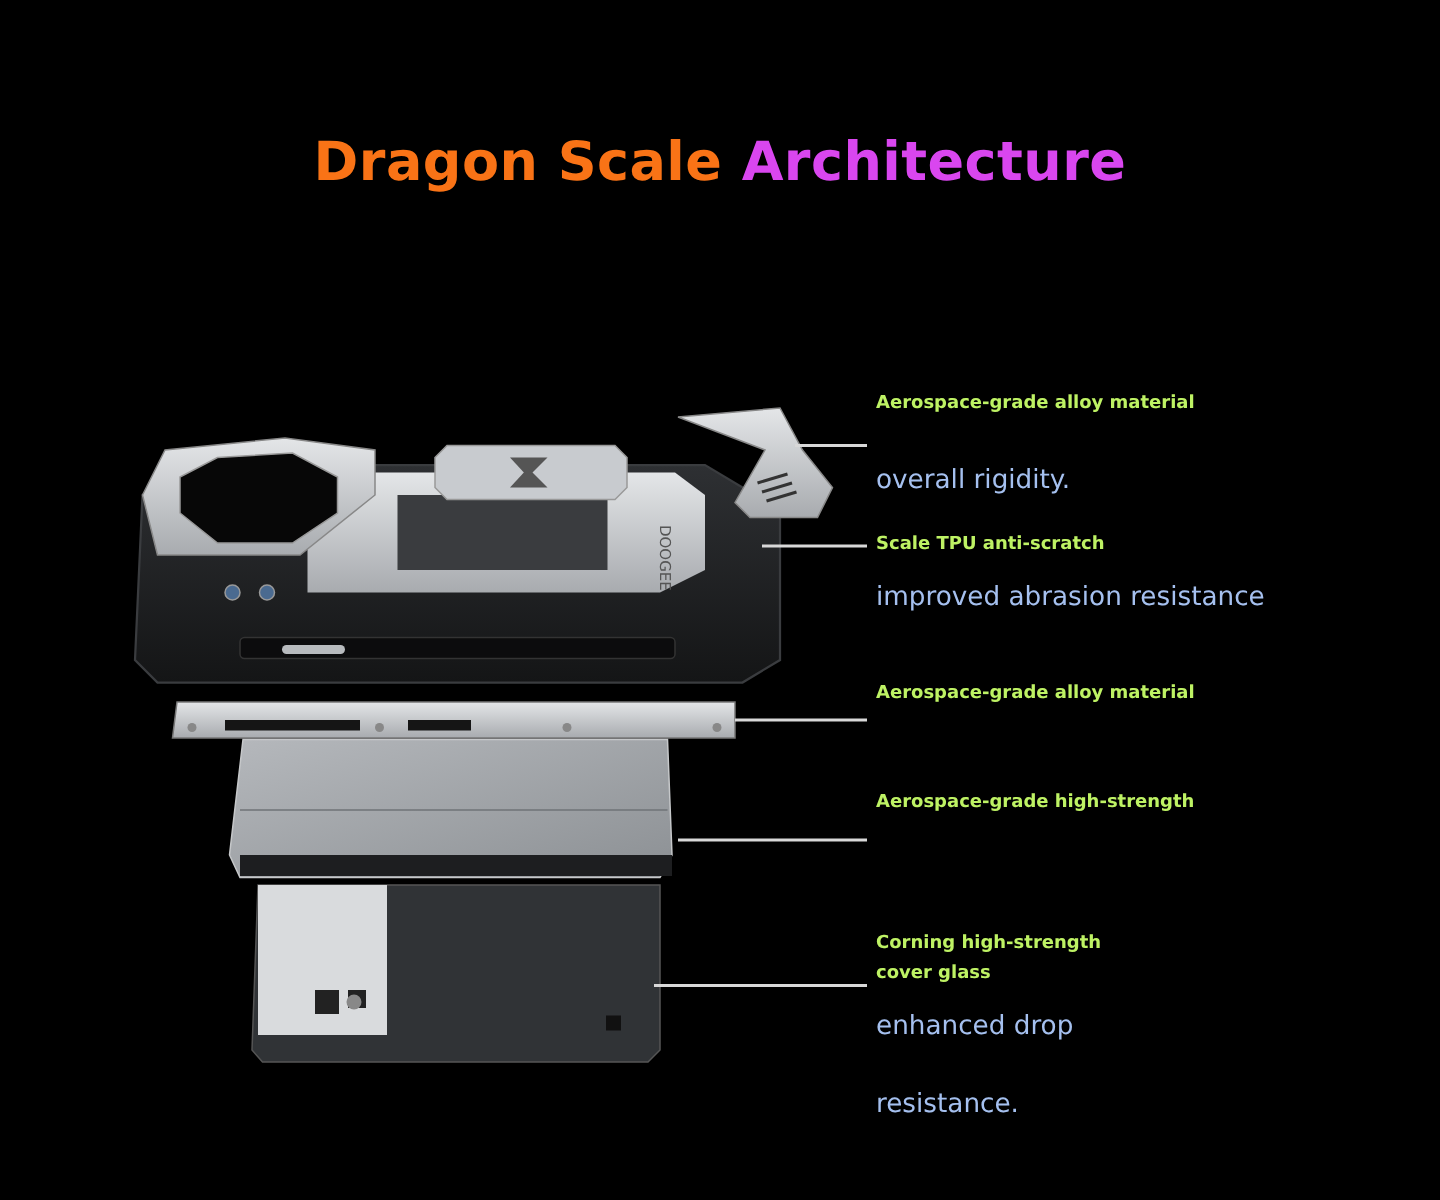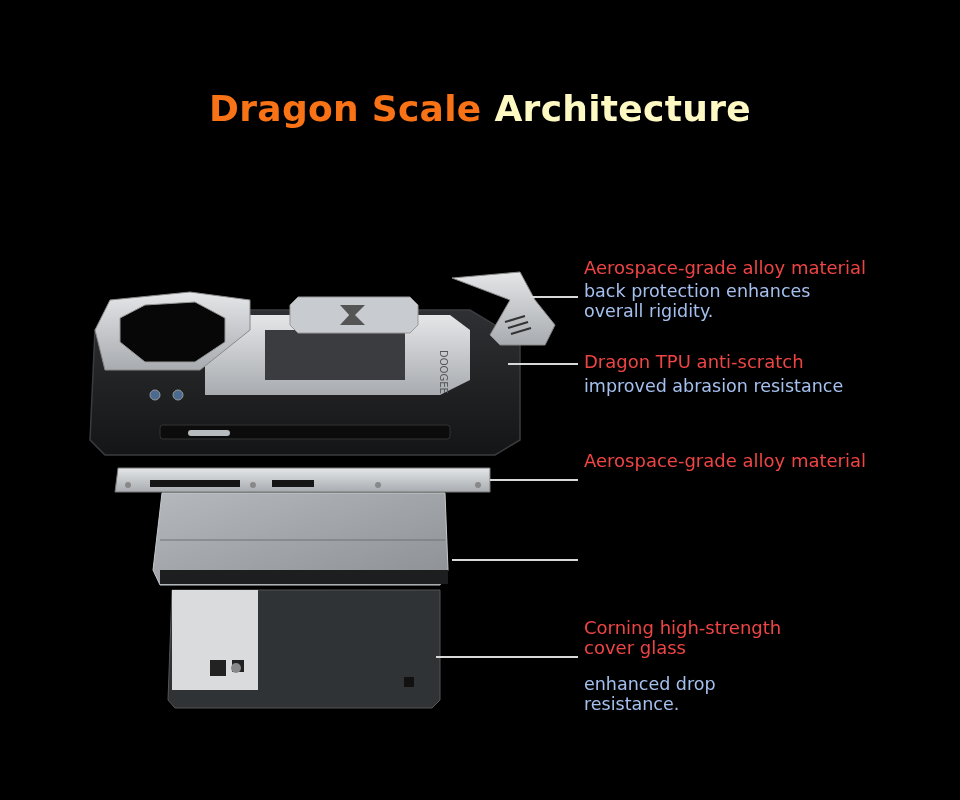--- a/index.html
+++ b/index.html
@@ -7,25 +7,25 @@
     width: 960px; height: 800px; background: #000; overflow: hidden;
     font-family: "Liberation Sans", "DejaVu Sans", sans-serif;
     position: relative;
   }
   .title {
     position: absolute; top: 88px; left: 0; width: 960px; text-align: center;
     font-size: 36px; font-weight: bold; letter-spacing: 0.3px;
     font-family: "DejaVu Sans", sans-serif;
   }
   .title .t1 { color: #f97316; }
-  .title .t2 { color: #fef9c3; }
+  .title .t2 { color: #d946ef; }
 
   .label { position: absolute; left: 584px; font-family: "DejaVu Sans", sans-serif; }
-  .label .head { color: #ef4444; font-size: 18px; line-height: 20px; }
-  .label .sub { color: #a5c0ef; font-size: 17.5px; line-height: 20px; }
+  .label .head { color: #bef264; font-size: 12px; line-height: 20px; font-weight: bold; }
+  .label .sub { color: #a5c0ef; font-size: 17.5px; line-height: 20px; margin-top: 32px; }
 
   .line { position: absolute; height: 1.5px; background: #d8d8d8; }
 
   
   .part { position: absolute; }
 </style>
 </head>
 <body>
 
 <div class="title">
@@ -100,34 +100,34 @@
 </svg>
 
 <div class="line" style="left:530px;top:296px;width:48px"></div>
 <div class="line" style="left:508px;top:363px;width:70px"></div>
 <div class="line" style="left:490px;top:479px;width:88px"></div>
 <div class="line" style="left:452px;top:559px;width:126px"></div>
 <div class="line" style="left:436px;top:656px;width:142px"></div>
 
 <div class="label" style="top:258px">
   <div class="head">Aerospace-grade alloy material</div>
-  <div class="sub" style="margin-top:3px">back protection enhances</div>
   <div class="sub">overall rigidity.</div>
 </div>
 
 <div class="label" style="top:352px">
-  <div class="head">Dragon TPU anti-scratch</div>
-  <div class="sub" style="margin-top:4px">improved abrasion resistance</div>
+  <div class="head">Scale TPU anti-scratch</div>
+  <div class="sub" style="margin-top:16px">improved abrasion resistance</div>
 </div>
 
 <div class="label" style="top:451px">
   <div class="head">Aerospace-grade alloy material</div>
 </div>
 
 <div class="label" style="top:524px">
+  <div class="head">Aerospace-grade high-strength</div>
 </div>
 
 <div class="label" style="top:618px">
   <div class="head">Corning high-strength</div>
   <div class="head">cover glass</div>
   <div class="sub" style="margin-top:16px">enhanced drop</div>
   <div class="sub">resistance.</div>
 </div>
 
 </body></html>

